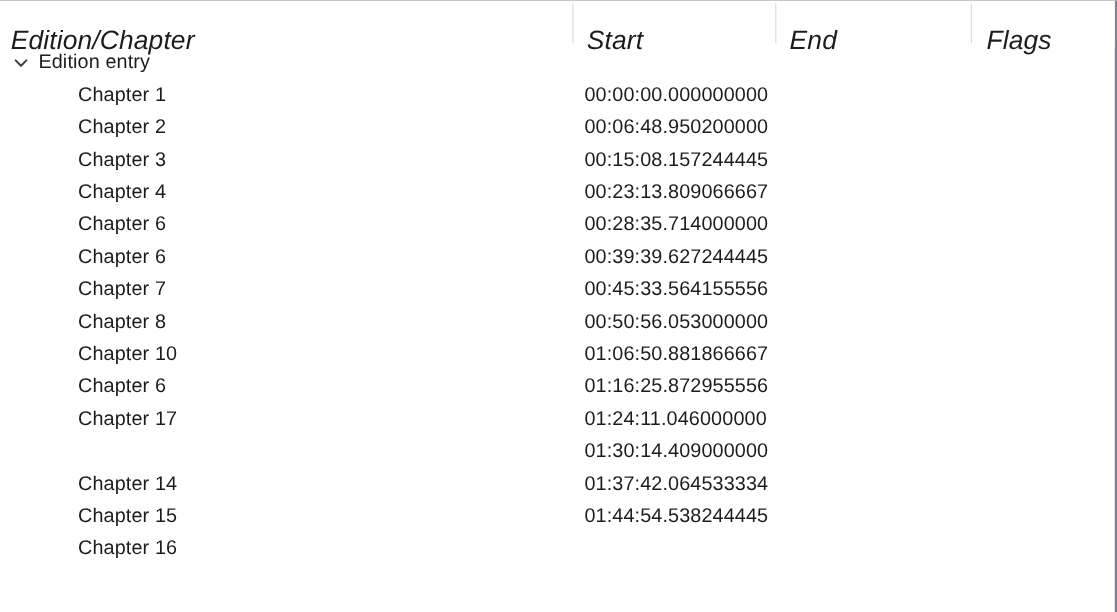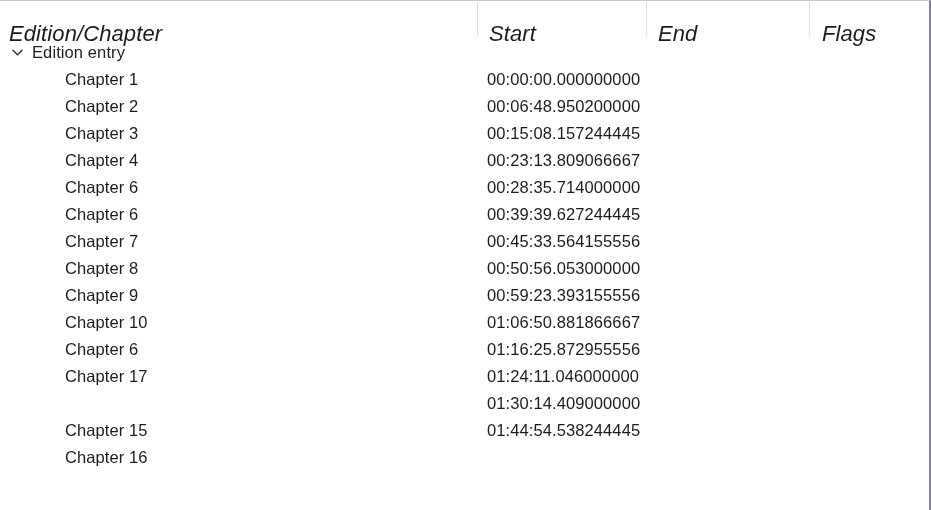--- a/index.html
+++ b/index.html
@@ -178,26 +178,20 @@
       <span class="cell cell-end"></span>
       <span class="cell cell-flags"></span>
     </div>
     <div class="tree-row">
       <span class="cell cell-label-child">Chapter 8</span>
       <span class="cell cell-start">00:50:56.053000000</span>
       <span class="cell cell-end"></span>
       <span class="cell cell-flags"></span>
     </div>
     <div class="tree-row">
-      <span class="cell cell-label-child">Chapter 9</span>
-      <span class="cell cell-start">00:59:23.393155556</span>
-      <span class="cell cell-end"></span>
-      <span class="cell cell-flags"></span>
-    </div>
-    <div class="tree-row">
       <span class="cell cell-label-child">Chapter 10</span>
       <span class="cell cell-start">01:06:50.881866667</span>
       <span class="cell cell-end"></span>
       <span class="cell cell-flags"></span>
     </div>
     <div class="tree-row">
       <span class="cell cell-label-child">Chapter 6</span>
       <span class="cell cell-start">01:16:25.872955556</span>
       <span class="cell cell-end"></span>
       <span class="cell cell-flags"></span>
@@ -207,20 +201,26 @@
       <span class="cell cell-start">01:24:11.046000000</span>
       <span class="cell cell-end"></span>
       <span class="cell cell-flags"></span>
     </div>
     <div class="tree-row">
       <span class="cell cell-start">01:30:14.409000000</span>
       <span class="cell cell-end"></span>
       <span class="cell cell-flags"></span>
     </div>
     <div class="tree-row">
+      <span class="cell cell-label-child">Chapter 14</span>
+      <span class="cell cell-start">01:37:42.064533334</span>
+      <span class="cell cell-end"></span>
+      <span class="cell cell-flags"></span>
+    </div>
+    <div class="tree-row">
       <span class="cell cell-label-child">Chapter 15</span>
       <span class="cell cell-start">01:44:54.538244445</span>
       <span class="cell cell-end"></span>
       <span class="cell cell-flags"></span>
     </div>
     <div class="tree-row">
       <span class="cell cell-label-child">Chapter 16</span>
       <span class="cell cell-end"></span>
       <span class="cell cell-flags"></span>
     </div>

